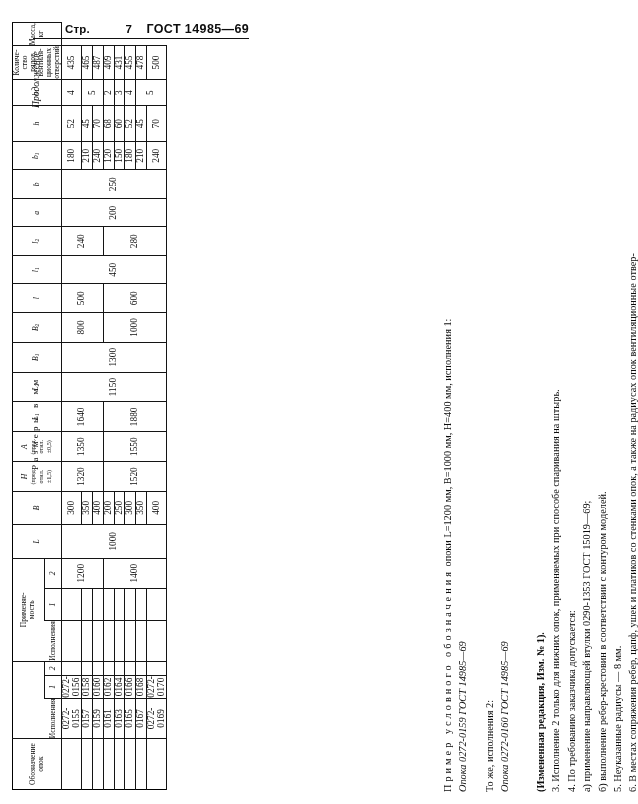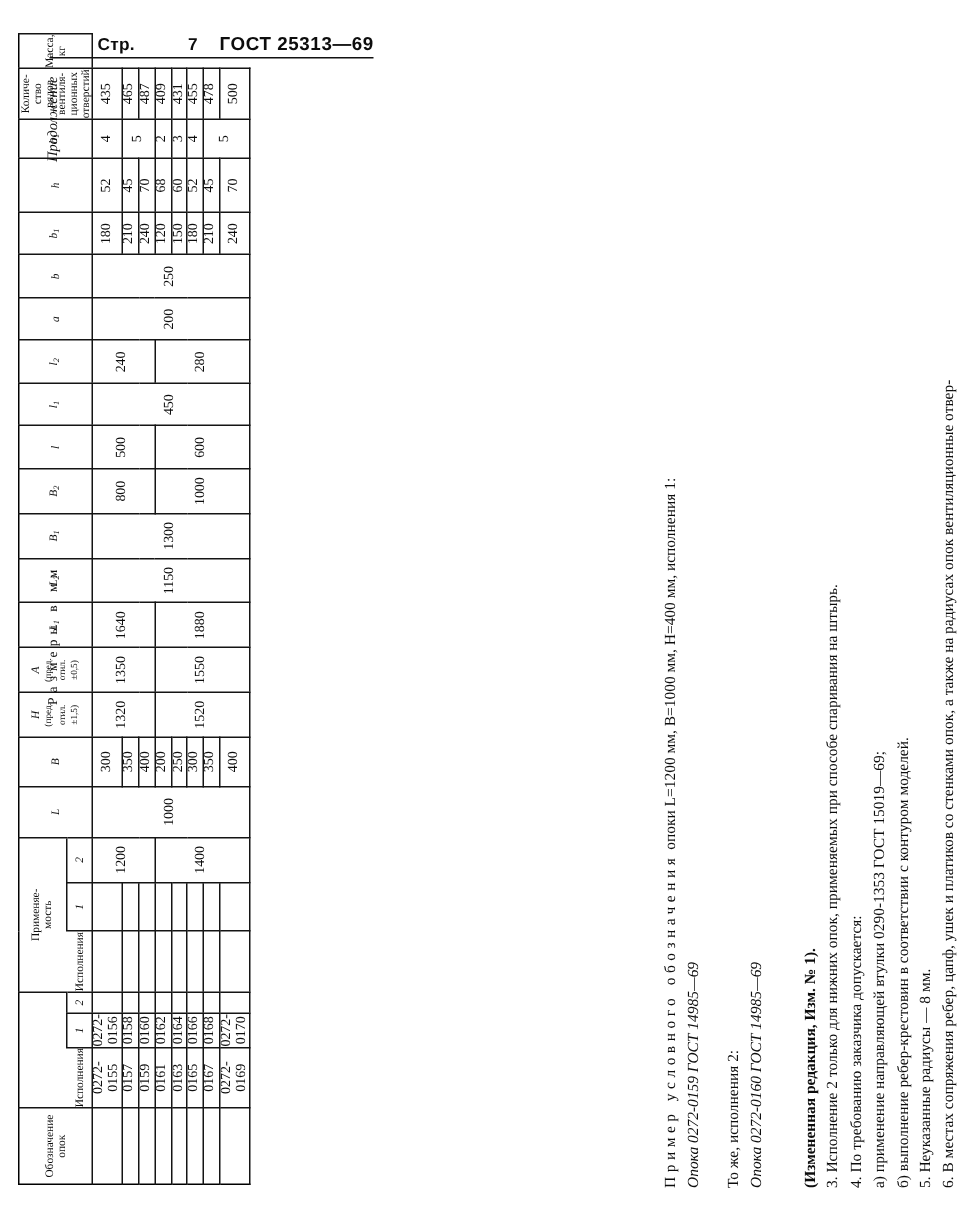--- a/index.html
+++ b/index.html
@@ -86,21 +86,21 @@
   #notes .blk{margin:0;white-space:nowrap;}
   #notes .gap{height:11px;}
   #notes .gap-lg{height:20px;}
 </style>
 </head>
 <body>
 
 <div id="page-head">
   <span class="pg">Стр.</span>
   <span class="pg">7</span>
-  <span class="gost">ГОСТ 25313—69</span>
+  <span class="gost">ГОСТ 14985—69</span>
 </div>
 
 <div class="rot" id="prodolzh">Продолжение</div>
 
 <div class="rot" id="razmery">Размеры в мм</div>
 
 <div class="rot" id="tbl-wrap">
   <table class="gost" id="gost-table">
     <colgroup id="cg">
         <col style="width: 54px;">

